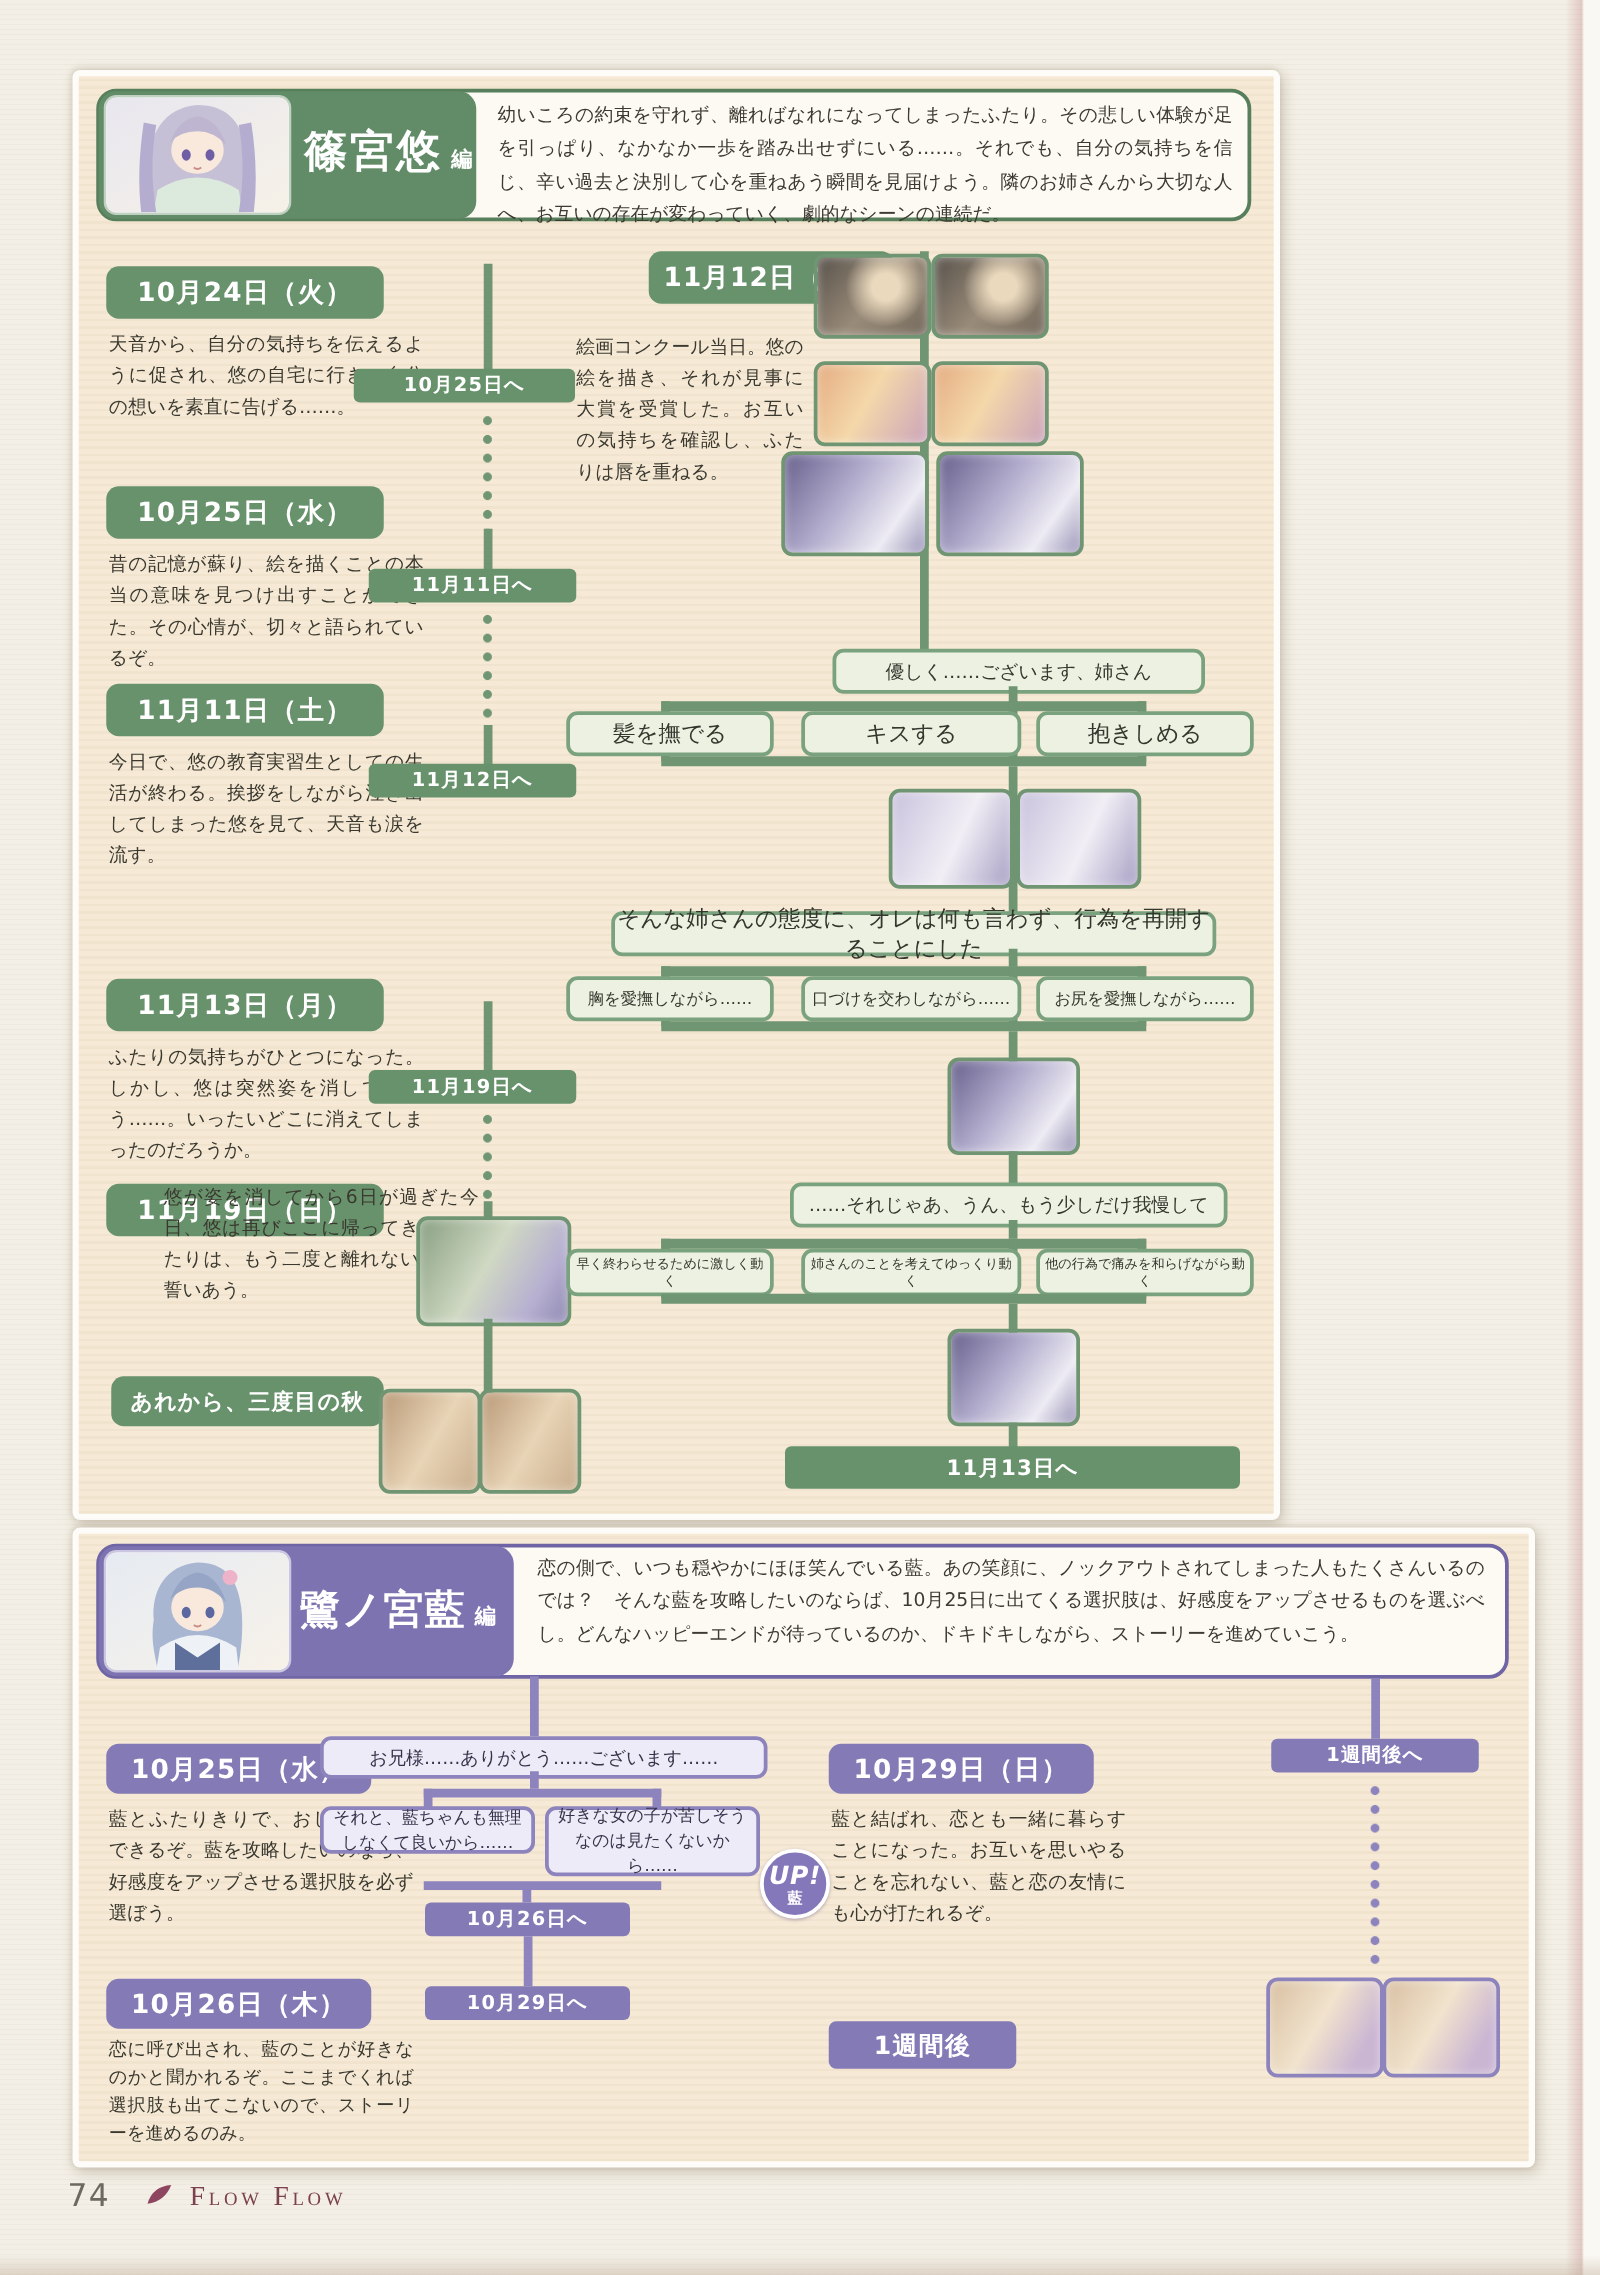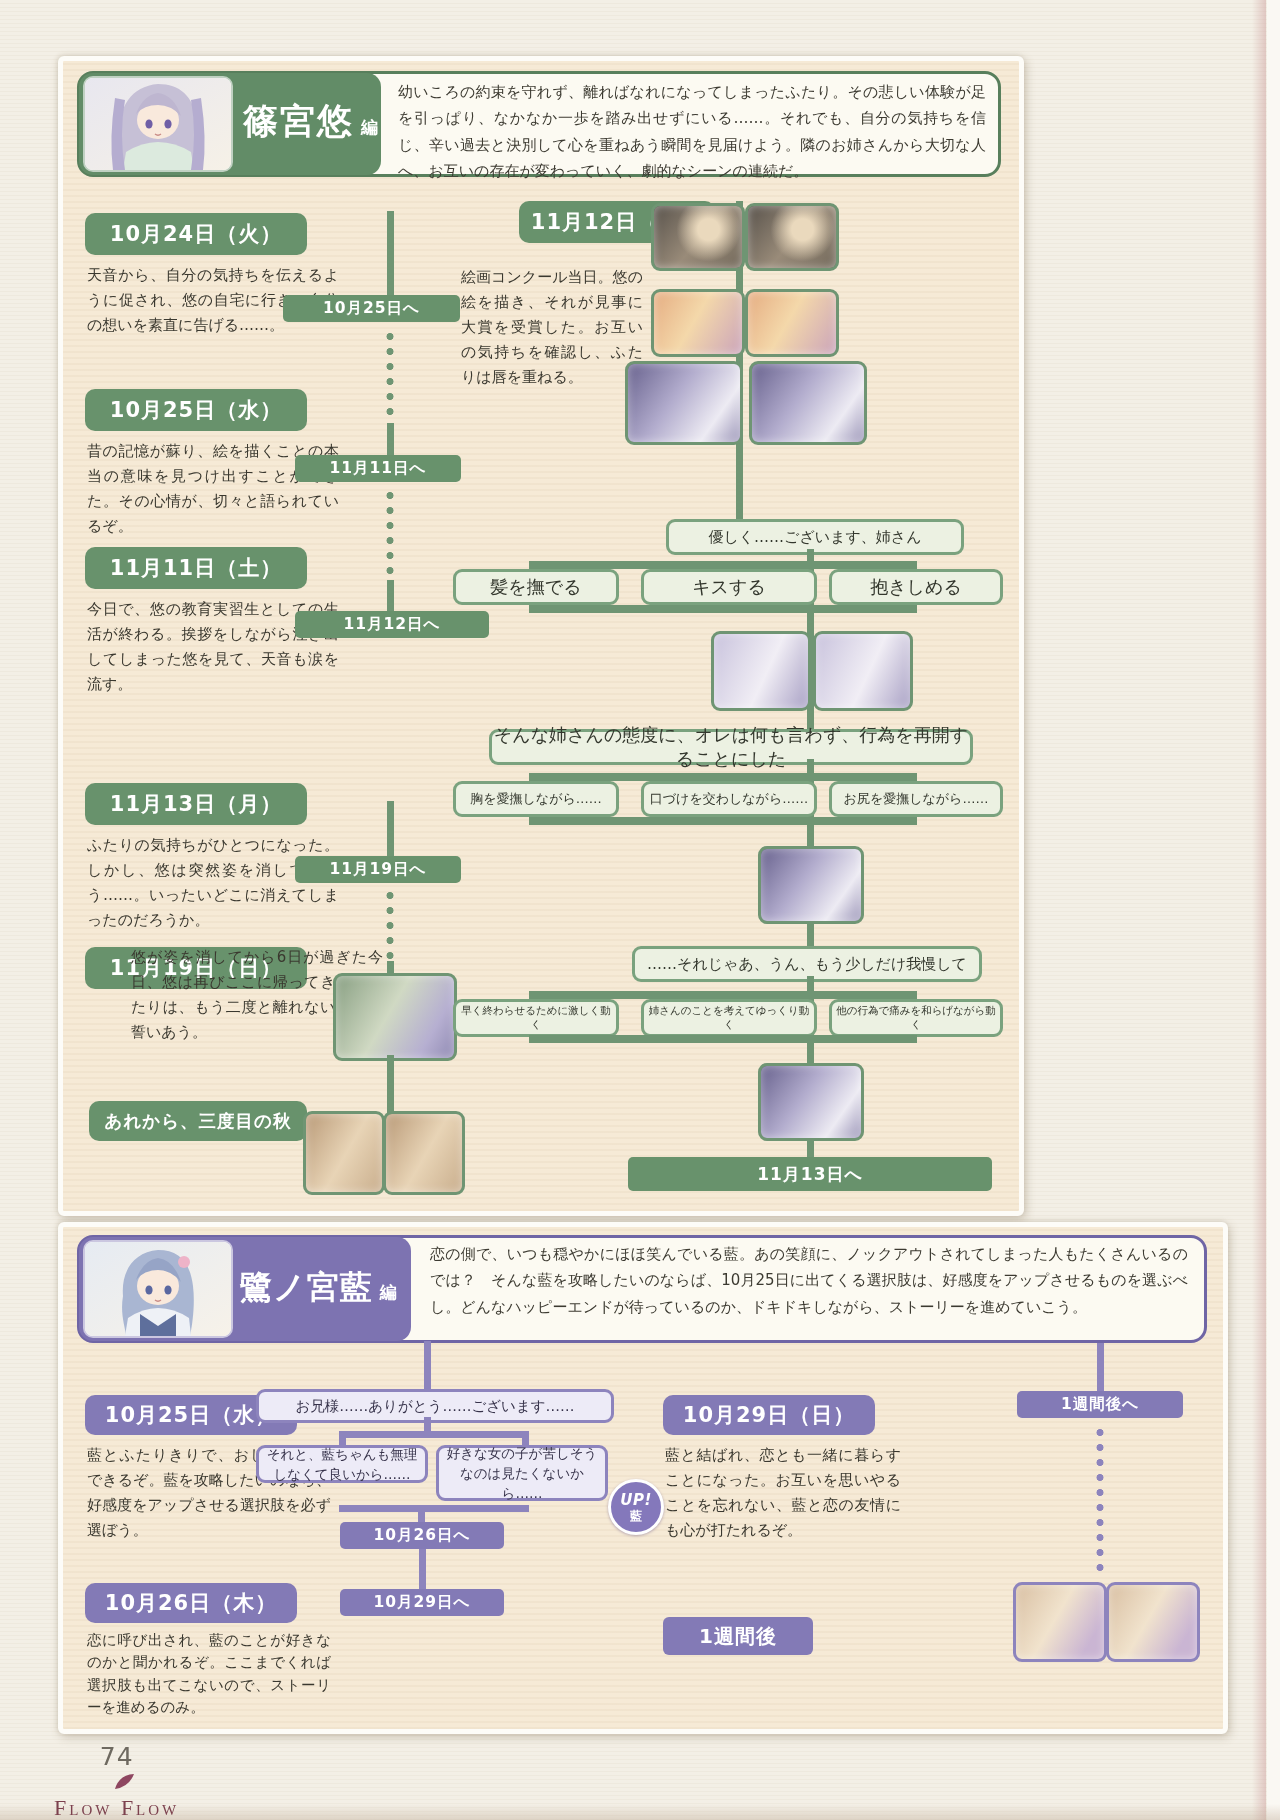--- a/index.html
+++ b/index.html
@@ -61,24 +61,24 @@
   .cg-b{background:linear-gradient(120deg,#e5ad82,#f4d8aa 46%,#cba4ba);}
   .cg-c{background:linear-gradient(125deg,#68628e,#b2accd 42%,#edebf3 76%,#9b95b8);}
   .cg-d{background:linear-gradient(115deg,#c9c3dd,#f1eef5 55%,#a9a1c5);}
   .cg-e{background:linear-gradient(120deg,#89a083,#d0d9c3 45%,#b6afd1 78%,#908ab3);}
   .cg-f{background:linear-gradient(120deg,#ba9b79,#e8d4b6 52%,#c9ae8d);}
   .cg-g{background:linear-gradient(120deg,#d9c0a3,#f1e3cd 45%,#cab5d3 82%);}
 
   .up-badge{position:absolute;width:50px;height:50px;border-radius:50%;background:#8478bb;border:3px solid #fff;
     box-shadow:0 1px 3px rgba(80,60,120,.4);display:flex;flex-direction:column;align-items:center;justify-content:center;
     color:#fff;font-weight:bold;line-height:1;}
-  .up-badge .up{font-size:15px;font-style:italic;letter-spacing:.5px;}
+  .up-badge .up{font-size:20px;font-style:italic;letter-spacing:.5px;}
   .up-badge .tg{font-size:12px;margin-top:2px;}
 
-  .footer{position:absolute;left:54px;top:1742px;display:flex;align-items:center;flex-direction:column;}
+  .footer{position:absolute;left:54px;top:1742px;display:flex;align-items:center;}
   .page-num{font-size:25px;color:#6e6960;letter-spacing:1px;}
   .leaf{margin-left:28px;margin-right:12px;}
   .footer-label{font-family:"Liberation Serif","DejaVu Serif",serif;font-variant:small-caps;
     font-size:22px;letter-spacing:3px;color:#7c414e;}
 </style>
 </head>
 <body>
 
 <div class="edge-right2"></div>
 <div class="edge-right"></div>
@@ -129,21 +129,21 @@
 
   <div class="g-badge" style="left:26px;top:1040px;width:218px;height:40px;font-size:17.5px;">あれから、三度目の秋</div>
 
   <div class="g-line" style="left:324px;top:150px;width:7px;height:88px;"></div>
   <div class="g-banner" style="left:220px;top:234px;width:177px;height:27px;">10月25日へ</div>
   <div class="g-dots" style="left:322px;top:268px;height:94px;"></div>
   <div class="g-line" style="left:324px;top:362px;width:7px;height:34px;"></div>
   <div class="g-banner" style="left:232px;top:394px;width:166px;height:27px;">11月11日へ</div>
   <div class="g-dots" style="left:322px;top:427px;height:92px;"></div>
   <div class="g-line" style="left:324px;top:519px;width:7px;height:33px;"></div>
-  <div class="g-banner" style="left:232px;top:550px;width:194px;height:27px;">11月12日へ</div>
+  <div class="g-banner" style="left:232px;top:550px;width:166px;height:27px;">11月12日へ</div>
 
   <div class="g-line" style="left:324px;top:740px;width:7px;height:57px;"></div>
   <div class="g-banner" style="left:232px;top:795px;width:166px;height:27px;">11月19日へ</div>
   <div class="g-dots" style="left:322px;top:827px;height:76px;"></div>
   <div class="g-line" style="left:324px;top:900px;width:7px;height:16px;"></div>
   <div class="thumb cg-e" style="left:270px;top:912px;width:118px;height:82px;"></div>
   <div class="g-line" style="left:324px;top:994px;width:7px;height:60px;"></div>
   <div class="thumb cg-f" style="left:240px;top:1050px;width:76px;height:78px;"></div>
   <div class="thumb cg-f" style="left:320px;top:1050px;width:76px;height:78px;"></div>
 

